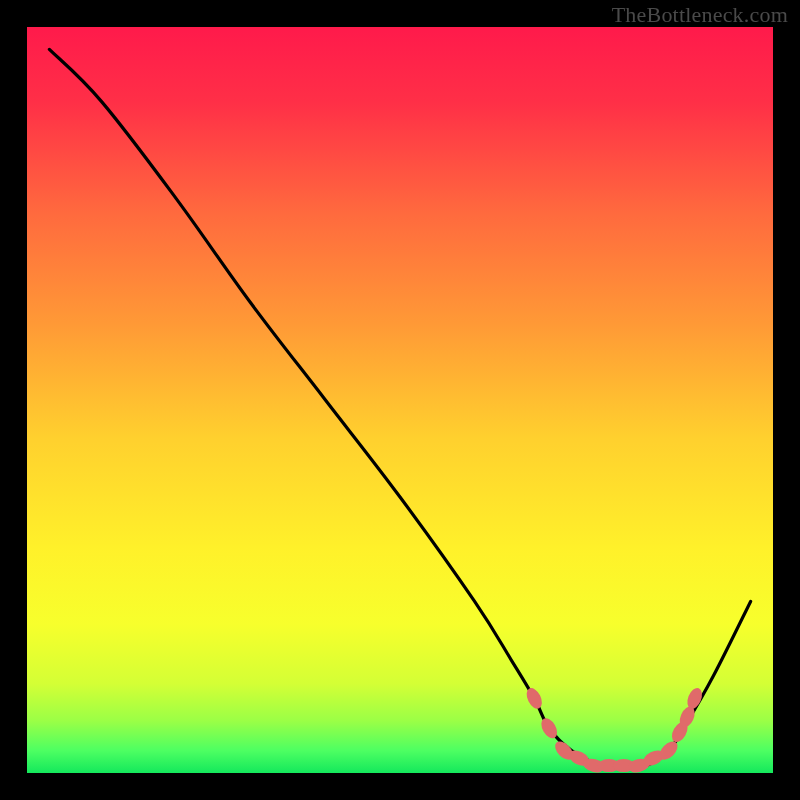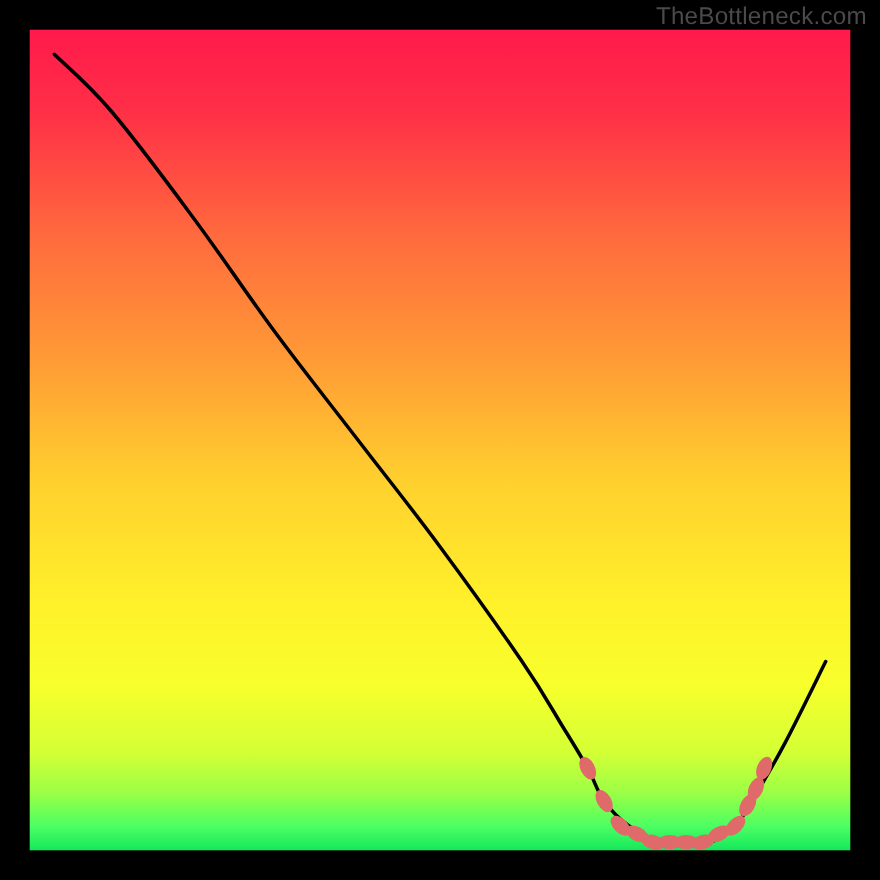--- a/index.html
+++ b/index.html
@@ -17,21 +17,21 @@
     background: #000;
   }
   svg {
     position: absolute;
     inset: 0;
   }
   .attribution {
     position: absolute;
     top: 2px;
     right: 12px;
-    font-family: Liberation Sans, sans-serif;
+    font-family: Liberation Serif, serif;
     font-size: 22px;
     color: #4a4a4a;
     letter-spacing: 0.2px;
     user-select: none;
   }
 </style>
 </head>
 <body>
 
 <div class="stage">

